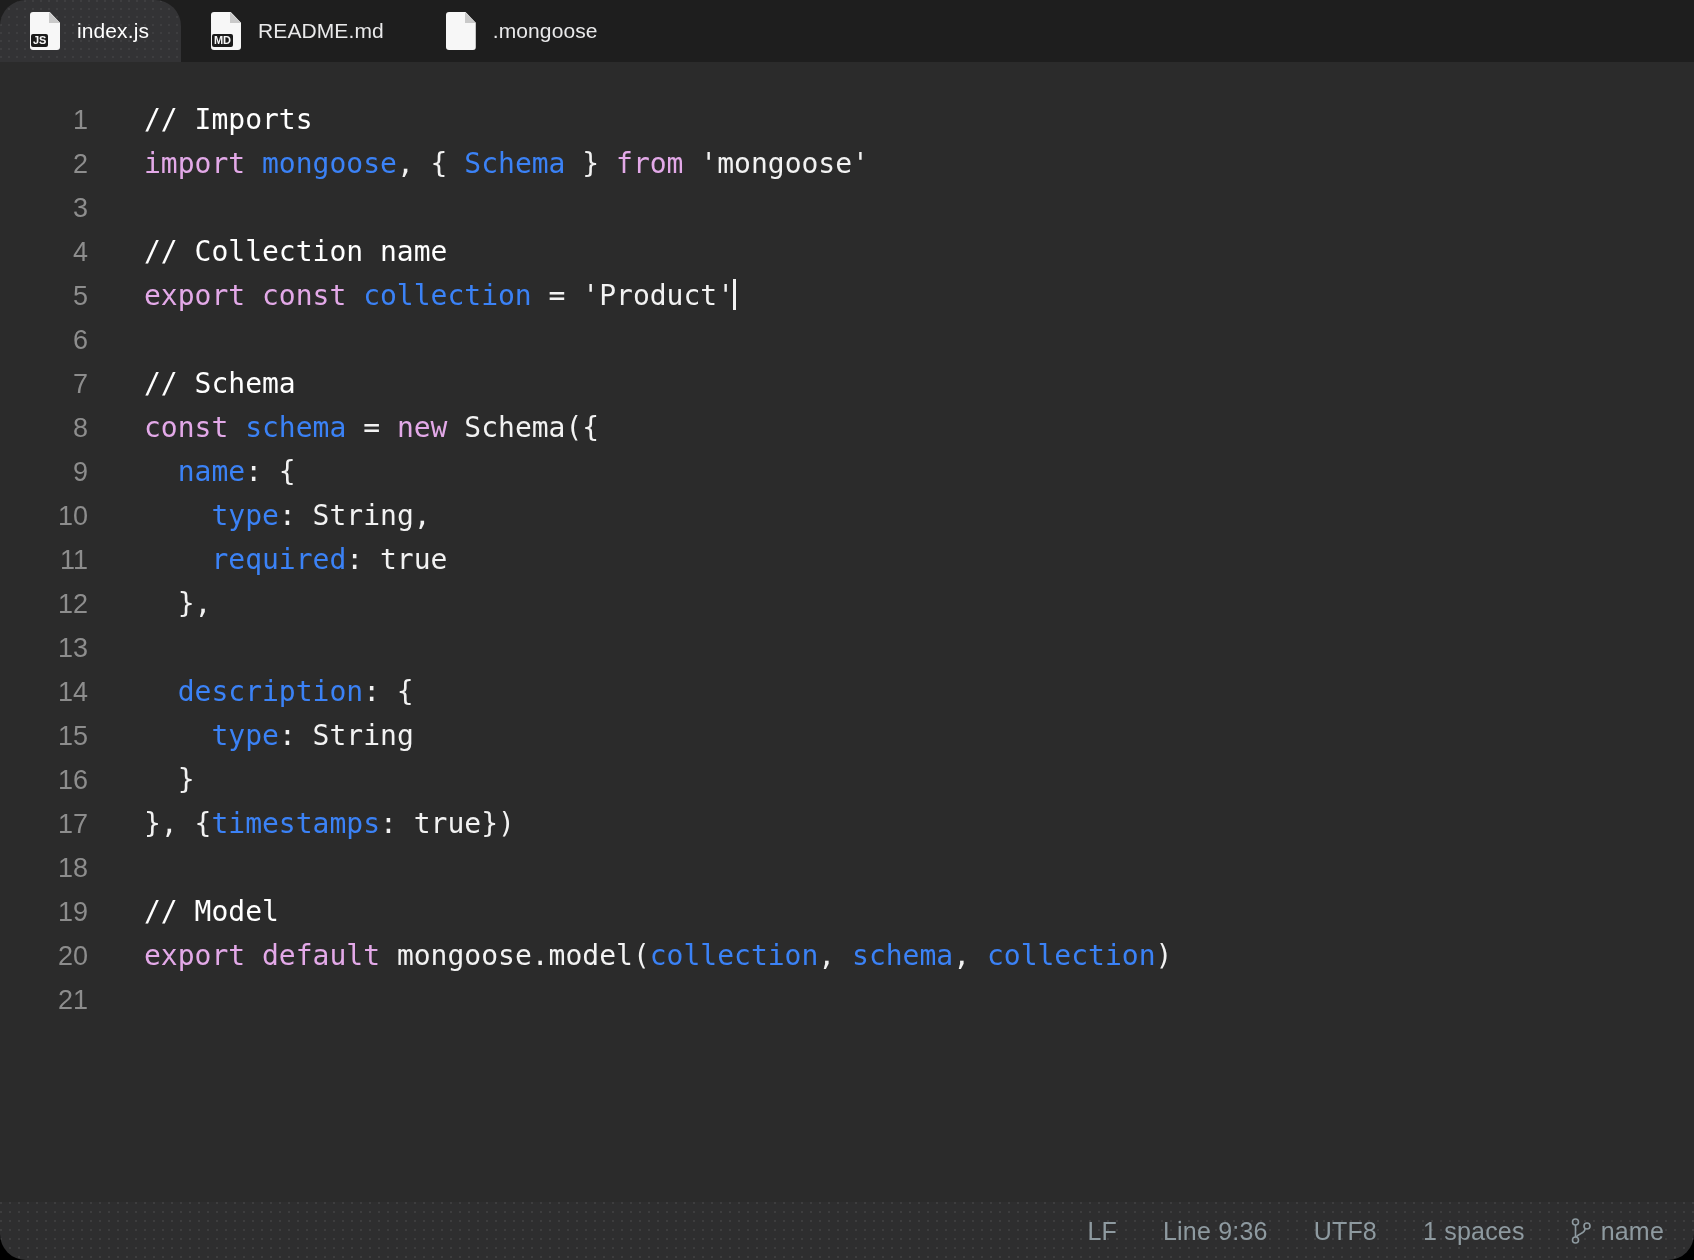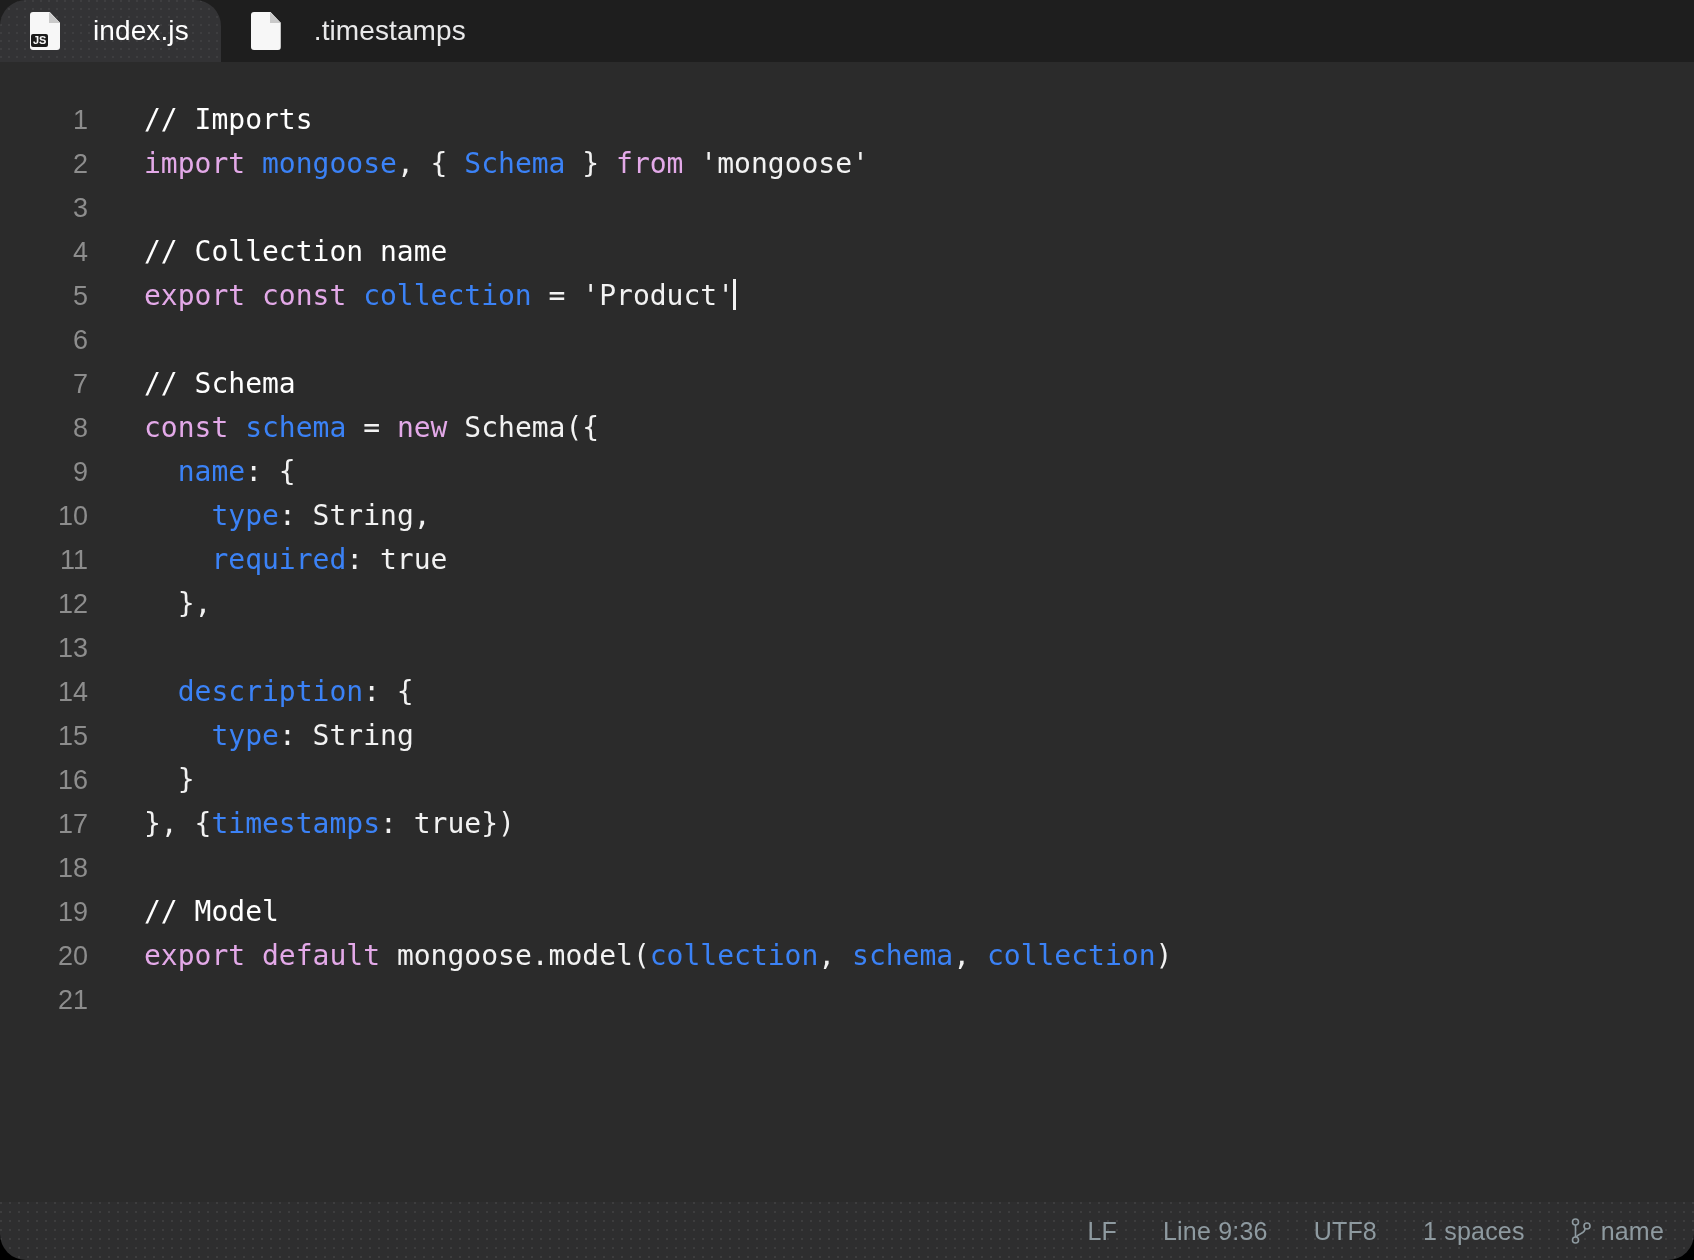--- a/index.html
+++ b/index.html
@@ -26,38 +26,38 @@
     width: 1694px;
     height: 62px;
     background: #1e1e1e;
     display: flex;
     align-items: stretch;
   }
 
   .tab {
     display: flex;
     align-items: center;
-    gap: 33px;
+    gap: 17px;
     padding: 0 32px 0 30px;
     height: 62px;
     position: relative;
     cursor: pointer;
   }
 
   .tab.active {
     background-color: #333335;
     background-image:
       radial-gradient(circle at 1px 1px, rgba(255,255,255,0.055) 1.1px, transparent 1.2px);
     background-size: 8px 8px;
     border-top-left-radius: 26px;
     border-top-right-radius: 26px;
   }
 
   .tab-label {
-    font-size: 28px;
+    font-size: 21px;
     color: #e9e9ea;
     letter-spacing: 0.1px;
     white-space: nowrap;
   }
   .tab.active .tab-label { color: #ffffff; }
 
   
   .fileicon {
     width: 30px;
     height: 38px;
@@ -189,22 +189,30 @@
           <span class="sheet"></span>
           <span class="fold"></span>
           <span class="badge">JS</span>
         </span>
         <span class="tab-label">index.js</span>
       </div>
       <div class="tab">
         <span class="fileicon">
           <span class="sheet"></span>
           <span class="fold"></span>
+          <span class="badge">MD</span>
         </span>
-        <span class="tab-label">.timestamps</span>
+        <span class="tab-label">README.md</span>
+      </div>
+      <div class="tab">
+        <span class="fileicon">
+          <span class="sheet"></span>
+          <span class="fold"></span>
+        </span>
+        <span class="tab-label">.mongoose</span>
       </div>
     </div>
 
   <div class="editor">
     <div class="code" id="code"><div class="row"><span class="lineno">1</span><span class="linetext"><span class="t-com">// Imports</span></span></div><div class="row"><span class="lineno">2</span><span class="linetext"><span class="t-kw">import </span><span class="t-var">mongoose</span><span class="t-pln">, { </span><span class="t-var">Schema</span><span class="t-pln"> } </span><span class="t-kw">from </span><span class="t-pln">'mongoose'</span></span></div><div class="row"><span class="lineno">3</span><span class="linetext"></span></div><div class="row"><span class="lineno">4</span><span class="linetext"><span class="t-com">// Collection name</span></span></div><div class="row"><span class="lineno">5</span><span class="linetext"><span class="t-kw">export const </span><span class="t-var">collection</span><span class="t-pln"> = </span><span class="t-pln">'Product'</span><span class="cursor"></span></span></div><div class="row"><span class="lineno">6</span><span class="linetext"></span></div><div class="row"><span class="lineno">7</span><span class="linetext"><span class="t-com">// Schema</span></span></div><div class="row"><span class="lineno">8</span><span class="linetext"><span class="t-kw">const </span><span class="t-var">schema</span><span class="t-pln"> = </span><span class="t-kw">new </span><span class="t-pln">Schema({</span></span></div><div class="row"><span class="lineno">9</span><span class="linetext"><span class="t-pln">  </span><span class="t-var">name</span><span class="t-pln">: {</span></span></div><div class="row"><span class="lineno">10</span><span class="linetext"><span class="t-pln">    </span><span class="t-var">type</span><span class="t-pln">: String,</span></span></div><div class="row"><span class="lineno">11</span><span class="linetext"><span class="t-pln">    </span><span class="t-var">required</span><span class="t-pln">: true</span></span></div><div class="row"><span class="lineno">12</span><span class="linetext"><span class="t-pln">  },</span></span></div><div class="row"><span class="lineno">13</span><span class="linetext"></span></div><div class="row"><span class="lineno">14</span><span class="linetext"><span class="t-pln">  </span><span class="t-var">description</span><span class="t-pln">: {</span></span></div><div class="row"><span class="lineno">15</span><span class="linetext"><span class="t-pln">    </span><span class="t-var">type</span><span class="t-pln">: String</span></span></div><div class="row"><span class="lineno">16</span><span class="linetext"><span class="t-pln">  }</span></span></div><div class="row"><span class="lineno">17</span><span class="linetext"><span class="t-pln">}, {</span><span class="t-var">timestamps</span><span class="t-pln">: true})</span></span></div><div class="row"><span class="lineno">18</span><span class="linetext"></span></div><div class="row"><span class="lineno">19</span><span class="linetext"><span class="t-com">// Model</span></span></div><div class="row"><span class="lineno">20</span><span class="linetext"><span class="t-kw">export default </span><span class="t-pln">mongoose.model(</span><span class="t-var">collection</span><span class="t-pln">, </span><span class="t-var">schema</span><span class="t-pln">, </span><span class="t-var">collection</span><span class="t-pln">)</span></span></div><div class="row"><span class="lineno">21</span><span class="linetext"></span></div></div>
   </div>
 
   <div class="statusbar">
     <div class="status-item">
       <span>LF</span>

